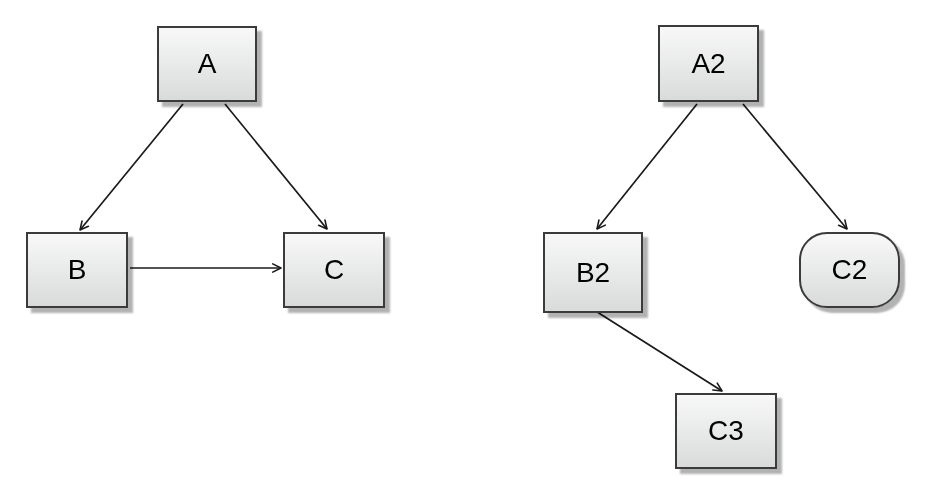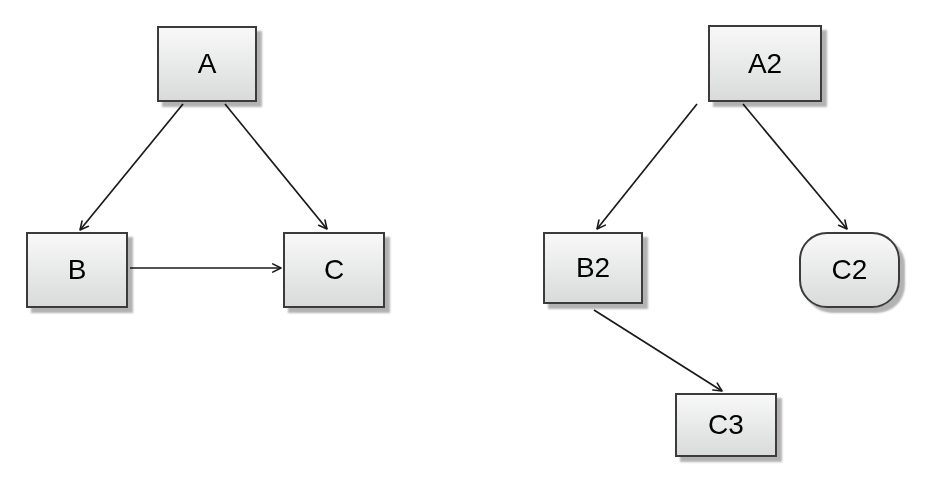--- a/index.html
+++ b/index.html
@@ -69,26 +69,26 @@
   <div id="nodes-layer">
       <div class="node" style="left: 157px; top: 26px; width: 100px; height: 76px;">
         <span class="node-label">A</span>
       </div>
       <div class="node" style="left: 26px; top: 232px; width: 102px; height: 76px;">
         <span class="node-label">B</span>
       </div>
       <div class="node" style="left: 283px; top: 232px; width: 102px; height: 76px;">
         <span class="node-label">C</span>
       </div>
-      <div class="node" style="left: 708px; top: 25px; width: 114px; height: 77px;">
+      <div class="node" style="left: 658px; top: 25px; width: 101px; height: 77px;">
         <span class="node-label">A2</span>
       </div>
-      <div class="node" style="left: 543px; top: 232px; width: 100px; height: 72px;">
+      <div class="node" style="left: 543px; top: 232px; width: 100px; height: 81px;">
         <span class="node-label">B2</span>
       </div>
       <div class="node" style="left: 799px; top: 232px; width: 101px; height: 76px; border-radius: 28px;">
         <span class="node-label">C2</span>
       </div>
-      <div class="node" style="left: 675px; top: 393px; width: 102px; height: 64px;">
+      <div class="node" style="left: 675px; top: 393px; width: 102px; height: 76px;">
         <span class="node-label">C3</span>
       </div>
     </div>
 </div>
 
 </body></html>

